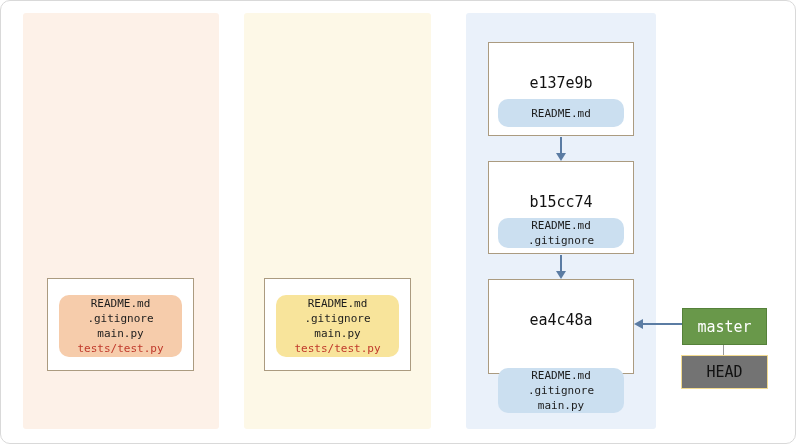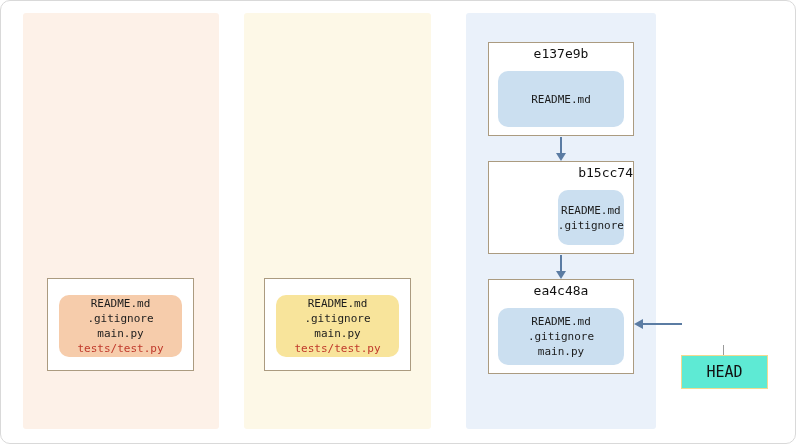--- a/index.html
+++ b/index.html
@@ -36,25 +36,25 @@
   #wd-label{left:22px;width:196px;}
   #stage-label{left:243px;width:187px;}
   #commits-label{left:465px;width:190px;}
 
   .commit-box{
     position:absolute;left:487px;width:146px;background:#fff;
     border:1px solid #ab9b80;box-sizing:border-box;
     display:flex;flex-direction:column;
   }
   #commit-1{top:41px;height:94px;}
-  #commit-2{top:160px;height:93px;align-items:flex-end;}
-  #commit-3{top:278px;height:95px;}
+  #commit-2{top:160px;height:93px;}
+  #commit-3{top:278px;height:95px;gap:32px;}
   .commit-hash{
-    height:25px;flex:0 0 auto;text-align:center;font-size:13px;
-    color:#111;padding-top:3px;
+    height:25px;flex:0 0 auto;text-align:center;font-size:15px;
+    color:#111;padding-top:3px;margin-top:28px;
   }
   .commit-files{
     flex:1 1 auto;margin:0 9px 8px 9px;background:#cbdff0;border-radius:10px;
     display:flex;flex-direction:column;justify-content:center;align-items:center;
     font-size:11px;line-height:15px;color:#1c1c1c;text-align:center;
   }
 
   .vline{position:absolute;width:2px;background:#5b7ca3;}
   #flow-line-1{left:559px;top:136px;height:17px;}
   #flow-line-2{left:559px;top:254px;height:17px;}
@@ -74,21 +74,21 @@
   }
 
   #master-badge{
     position:absolute;left:681px;top:307px;width:85px;height:37px;
     background:#69984a;border:1px solid #55813a;box-sizing:border-box;
     color:#ffffff;font-size:15px;display:flex;align-items:center;justify-content:center;
   }
   #head-connector{position:absolute;left:722px;top:344px;width:1px;height:10px;background:#9a9a9a;}
   #head-badge{
     position:absolute;left:680px;top:354px;width:87px;height:34px;
-    background:#5eead4;border:1px solid #f2da8f;box-sizing:border-box;
+    background:#737373;border:1px solid #f2da8f;box-sizing:border-box;
     color:#111;font-size:15px;display:flex;align-items:center;justify-content:center;
   }
 </style>
 </head>
 <body>
 
 <div id="frame">
 
   <div class="col" id="col-working"></div>
   <div class="white-box" id="wd-box"></div>
@@ -137,16 +137,17 @@
       <span>README.md</span>
       <span>.gitignore</span>
       <span>main.py</span>
     </div>
   </div>
 
 
   <div id="branch-line"></div>
   <div id="branch-head"></div>
 
+  <div id="master-badge">master</div>
   <div id="head-connector"></div>
   <div id="head-badge">HEAD</div>
 
 </div>
 
 </body></html>

